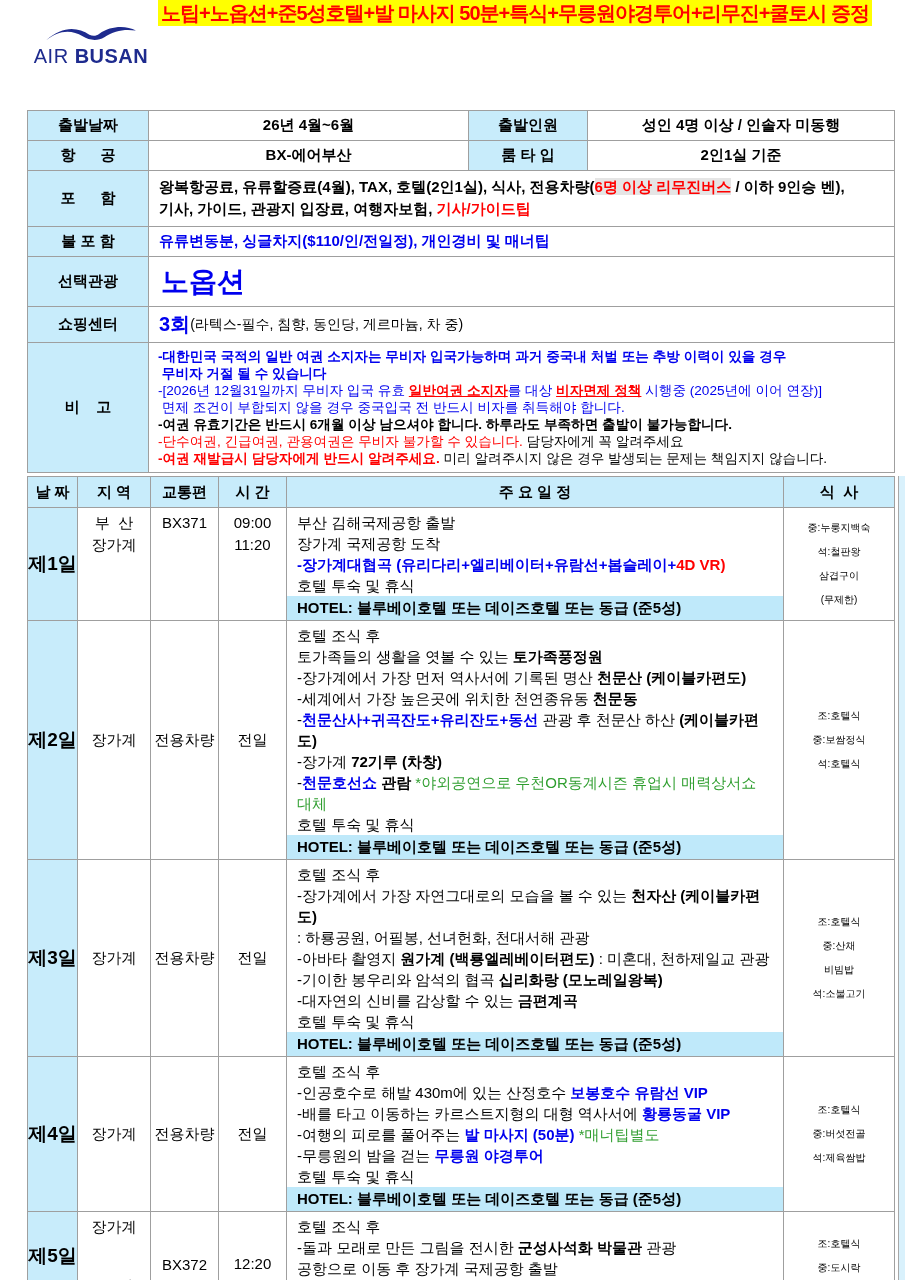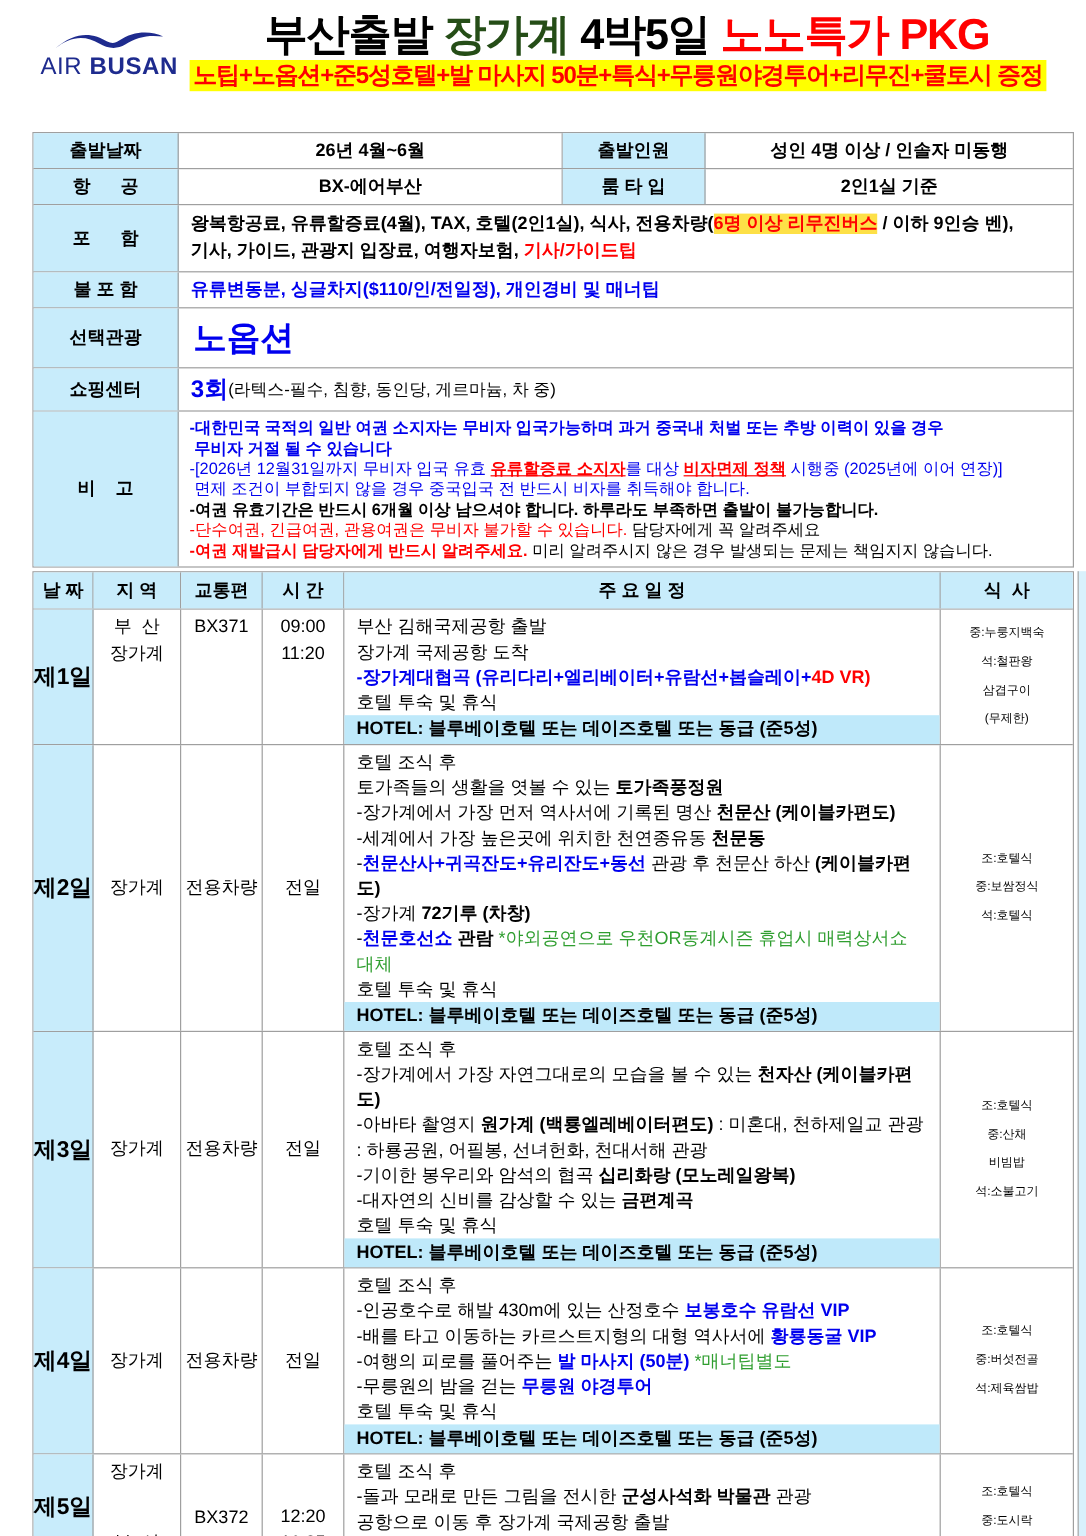--- a/index.html
+++ b/index.html
@@ -53,21 +53,21 @@
   
   .seg-d{color:#000;}
   .seg-b{color:#000;font-weight:800;}
   .seg-bl{color:#0000ee;}
   .seg-blb{color:#0000ee;font-weight:800;}
   .seg-blb17{color:#0000ee;font-weight:700;font-size:20px;}
   .seg-r{color:#ff0000;}
   .seg-rb{color:#ff0000;font-weight:800;}
   .seg-rbu{color:#ff0000;font-weight:800;text-decoration:underline;}
   .seg-g{color:#2f9e2f;}
-  .seg-hy{color:#ff0000;font-weight:800;background:#fde047;}
+  .seg-hy{color:#ff0000;font-weight:800;background:#e5e5e5;}
 
   
   .itin{margin-top:3px;position:relative;}
   .edge-strip{position:absolute;top:-1px;bottom:-1px;left:870px;width:8px;
               background:#d9f1fc;border-left:1px solid #a8a8a8;}
   .c-day{width:50px;}  .c-reg{width:73px;}  .c-trn{width:68px;}
   .c-tim{width:68px;}  .c-sch{width:497px;} .c-meal{width:110px;}
   .itin-head .cell{background:#c8ecfb;font-weight:800;font-size:15px;height:30px;
                    display:flex;align-items:center;justify-content:center;white-space:pre;}
   .day-row{display:flex;border-bottom:1px solid #9f9f9f;align-items:stretch;}
@@ -94,21 +94,20 @@
 <div class="doc">
 
   <div class="header">
     <div class="logo">
       <svg viewBox="0 0 120 30">
         <path d="M6 24 C26 6 44 8 58 17 C62 19 66 19 70 16 C84 6 102 6 114 12
                  C100 10 88 12 76 20 C68 25 58 24 50 19 C36 10 20 12 6 24 Z" fill="#1e2b8e"></path>
       </svg>
       <div class="logo-text"><span class="air">AIR</span> <span class="busan">BUSAN</span></div>
     </div>
-    <div class="title"><span>부산출발 </span><span class="t-green">장가계</span><span> 4박5일 </span><span class="t-red">노노특가 PKG</span></div>
     <div class="subtitle">노팁+노옵션+준5성호텔+발 마사지 50분+특식+무릉원야경투어+리무진+쿨토시 증정</div>
   </div>
 
   <div class="tbl">
     <div class="row r1">
       <div class="cell lbl c-l1">출발날짜</div>
       <div class="cell val c-v1">26년 4월~6월</div>
       <div class="cell lbl c-l2">출발인원</div>
       <div class="cell val c-v2">성인 4명 이상 / 인솔자 미동행</div>
     </div>
@@ -140,21 +139,21 @@
       <div class="cell val shop-val c-wide">
           <span class="seg-blb17">3회</span>
           <span class="seg-d"> (라텍스-필수, 침향, 동인당, 게르마늄, 차 중)</span>
         </div>
     </div>
     <div class="row r-note">
       <div class="cell lbl c-l1">비    고</div>
       <div class="cell note-val c-wide" id="notes-box">
           <div class="note-line"><span class="seg-blb">-대한민국 국적의 일반 여권 소지자는 무비자 입국가능하며 과거 중국내 처벌 또는 추방 이력이 있을 경우</span></div>
           <div class="note-line"><span class="seg-blb"> 무비자 거절 될 수 있습니다</span></div>
-          <div class="note-line"><span class="seg-bl">-[2026년 12월31일까지 무비자 입국 유효 </span><span class="seg-rbu">유류할증료 소지자</span><span class="seg-bl">를 대상 </span><span class="seg-rbu">비자면제 정책</span><span class="seg-bl"> 시행중 (2025년에 이어 연장)]</span></div>
+          <div class="note-line"><span class="seg-bl">-[2026년 12월31일까지 무비자 입국 유효 </span><span class="seg-rbu">일반여권 소지자</span><span class="seg-bl">를 대상 </span><span class="seg-rbu">비자면제 정책</span><span class="seg-bl"> 시행중 (2025년에 이어 연장)]</span></div>
           <div class="note-line"><span class="seg-bl"> 면제 조건이 부합되지 않을 경우 중국입국 전 반드시 비자를 취득해야 합니다.</span></div>
           <div class="note-line"><span class="seg-b">-여권 유효기간은 반드시 6개월 이상 남으셔야 합니다. 하루라도 부족하면 출발이 불가능합니다.</span></div>
           <div class="note-line"><span class="seg-r">-단수여권, 긴급여권, 관용여권은 무비자 불가할 수 있습니다.</span><span class="seg-d"> 담당자에게 꼭 알려주세요</span></div>
           <div class="note-line"><span class="seg-rb">-여권 재발급시 담당자에게 반드시 알려주세요.</span><span class="seg-d"> 미리 알려주시지 않은 경우 발생되는 문제는 책임지지 않습니다.</span></div>
         </div>
     </div>
   </div>
 
   <div class="tbl itin">
     <div class="edge-strip"></div>
@@ -229,22 +228,22 @@
           </div>
           <div class="cell mini c-trn lay-center">
             <div>전용차량</div>
           </div>
           <div class="cell mini c-tim lay-center">
             <div>전일</div>
           </div>
           <div class="cell schedule-cell c-sch">
             <div class="sched-line"><span class="seg-d">호텔 조식 후</span></div>
             <div class="sched-line"><span class="seg-d">-장가계에서 가장 자연그대로의 모습을 볼 수 있는 </span><span class="seg-b">천자산 (케이블카편도)</span></div>
+            <div class="sched-line"><span class="seg-d">: 하룡공원, 어필봉, 선녀헌화, 천대서해 관광</span></div>
             <div class="sched-line"><span class="seg-d">-아바타 촬영지 </span><span class="seg-b">원가계 (백룡엘레베이터편도)</span><span class="seg-d"> : 미혼대, 천하제일교 관광</span></div>
-            <div class="sched-line"><span class="seg-d">: 하룡공원, 어필봉, 선녀헌화, 천대서해 관광</span></div>
             <div class="sched-line"><span class="seg-d">-기이한 봉우리와 암석의 협곡 </span><span class="seg-b">십리화랑 (모노레일왕복)</span></div>
             <div class="sched-line"><span class="seg-d">-대자연의 신비를 감상할 수 있는 </span><span class="seg-b">금편계곡</span></div>
             <div class="sched-line"><span class="seg-d">호텔 투숙 및 휴식</span></div>
             <div class="sched-line hotel-line"><span class="seg-b">HOTEL: 블루베이호텔 또는 데이즈호텔 또는 동급 (준5성)</span></div>
           </div>
           <div class="cell meal-cell c-meal">
             <div>조:호텔식</div>
             <div>중:산채</div>
             <div>비빔밥</div>
             <div>석:소불고기</div>

